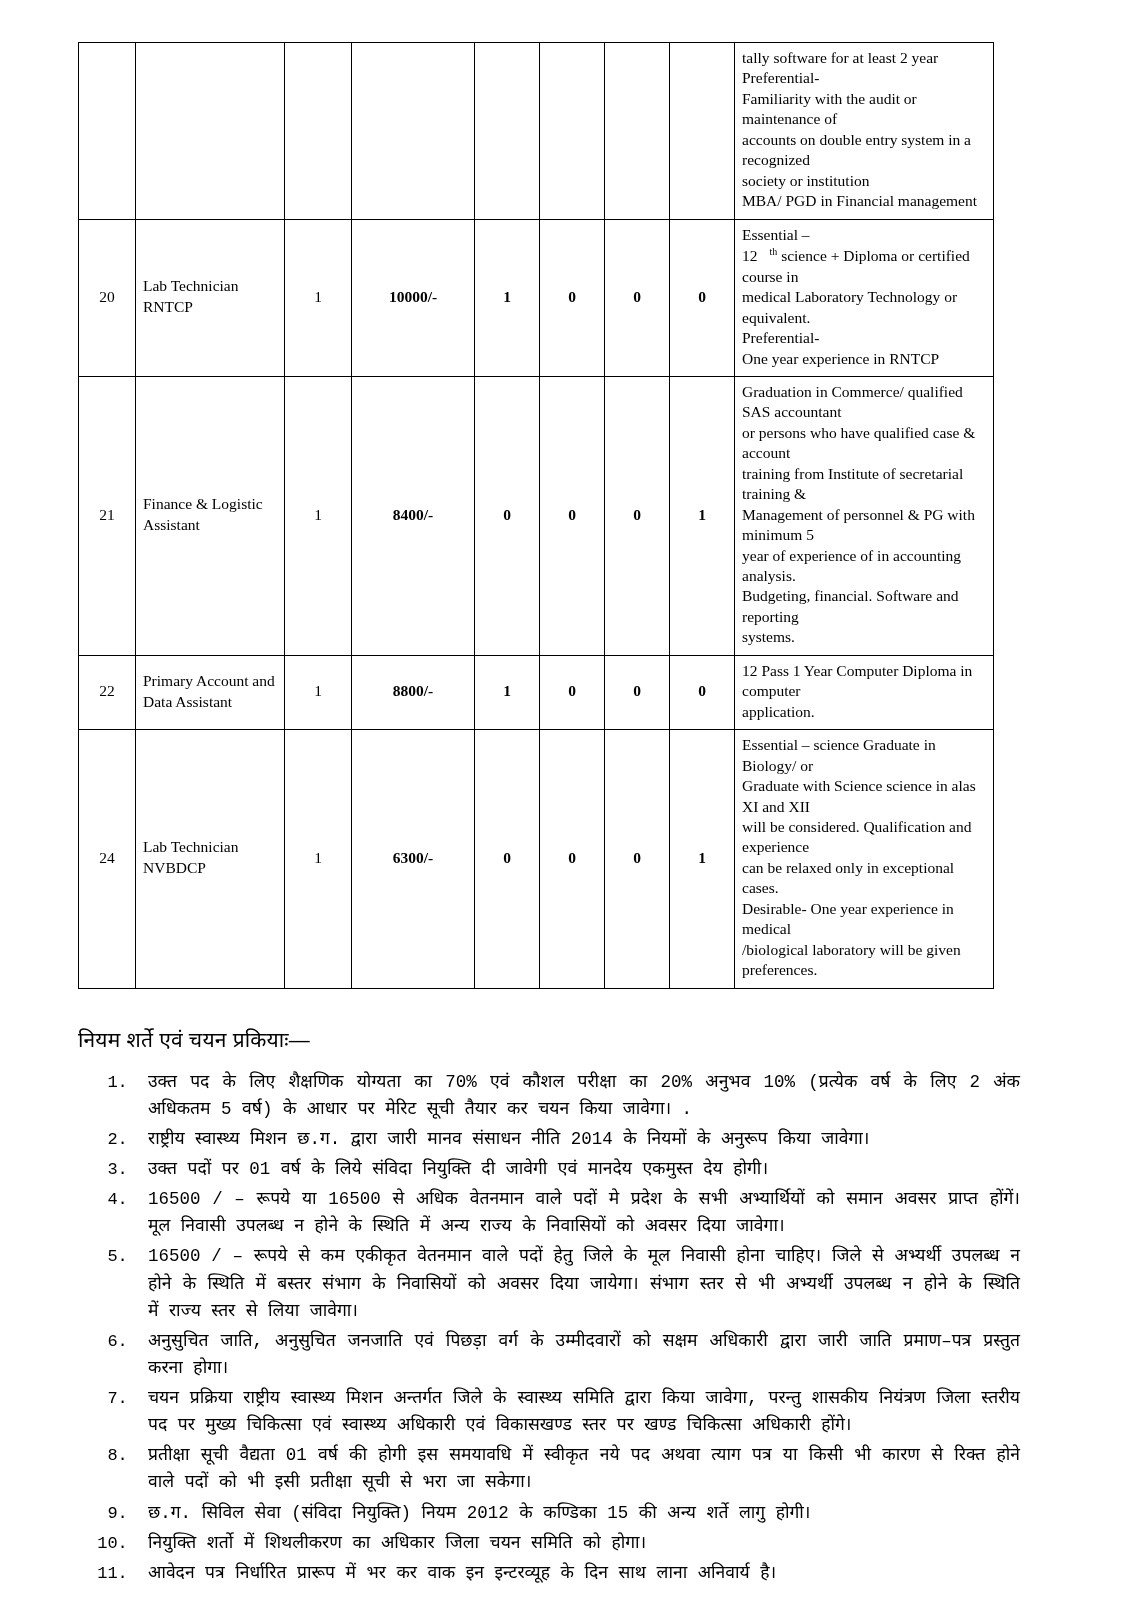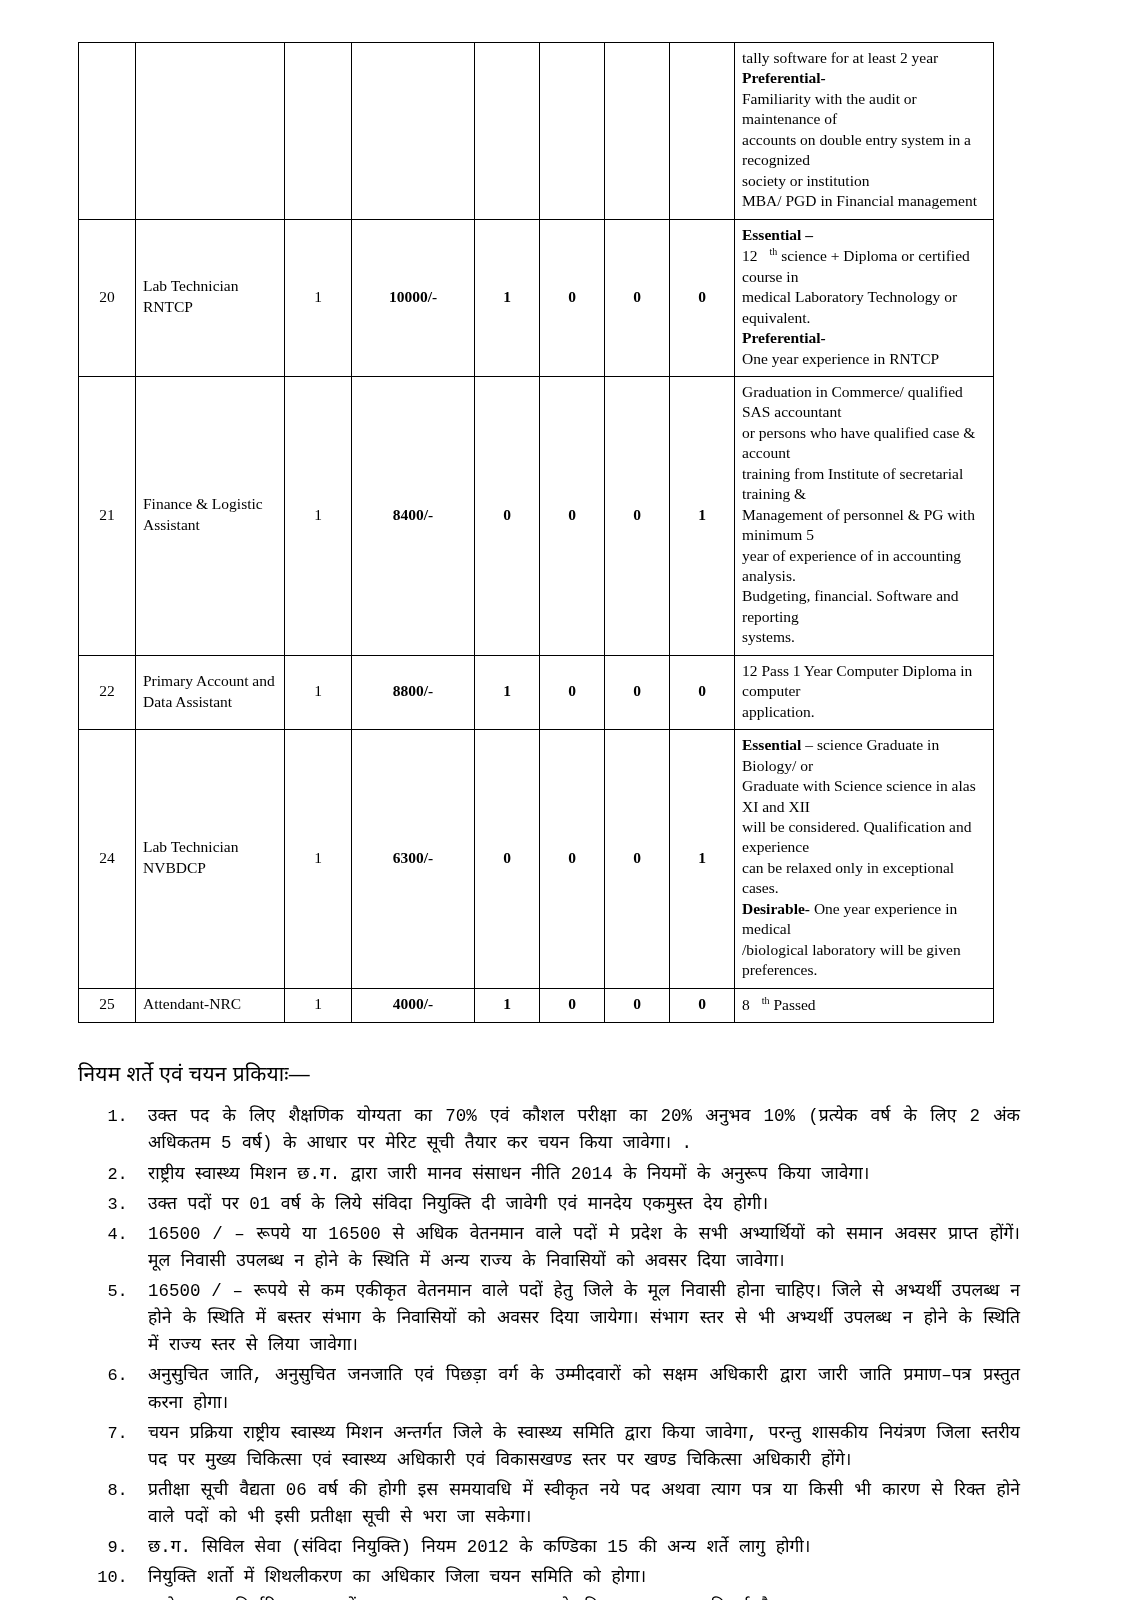--- a/index.html
+++ b/index.html
@@ -35,21 +35,21 @@
     font-size: 15.5px;
     line-height: 1.32;
   }
   td.c-sn      { width: 42px;  text-align: center; }
   td.c-post    { width: 134px; text-align: left; }
   td.c-num     { width: 52px;  text-align: center; }
   td.c-pay     { width: 108px; text-align: center; font-weight: bold; font-size: 16px; }
   td.c-q       { width: 50px;  text-align: center; font-weight: bold; }
   td.c-qual    { text-align: left; vertical-align: top; padding-top: 6px; }
   td.c-qual.mid { vertical-align: middle; }
-  .bold { font-weight: bold; }
+  .bold { font-weight: normal; }
   .qline { display: block; }
   sup { font-size: 10px; vertical-align: super; padding-left: 12px; }
 
   .rules-head {
     margin: 36px 0 0 78px;
     font-family: "Liberation Sans", sans-serif;
     font-weight: normal;
     font-size: 21px;
     letter-spacing: 0.2px;
   }
@@ -157,46 +157,33 @@
             <td class="c-qual">
               <span class="qline"><span class="bold">Essential</span> – science Graduate in Biology/ or</span>
               <span class="qline">Graduate with Science science in alas XI and XII</span>
               <span class="qline">will be considered. Qualification and experience</span>
               <span class="qline">can be relaxed only in exceptional cases.</span>
               <span class="qline"><span class="bold">Desirable-</span> One year experience in medical</span>
               <span class="qline">/biological laboratory will be given</span>
               <span class="qline">preferences.</span>
             </td>
           </tr>
-          <tr>
-            <td class="c-sn">25</td>
-            <td class="c-post">Attendant-NRC</td>
-            <td class="c-num">1</td>
-            <td class="c-pay">4000/-</td>
-            <td class="c-q">1</td>
-            <td class="c-q">0</td>
-            <td class="c-q">0</td>
-            <td class="c-q">0</td>
-            <td class="c-qual">
-              <span class="qline">8<sup>th</sup> Passed</span>
-            </td>
-          </tr>
         </tbody>
     </table>
   </div>
 
   <div class="rules-head">नियम शर्ते एवं चयन प्रकियाः—</div>
 
   <ol class="rules" id="rules-list">
       <li>उक्त पद के लिए शैक्षणिक योग्यता का 70%  एवं कौशल परीक्षा का 20%  अनुभव 10% (प्रत्येक वर्ष के लिए 2 अंक अधिकतम 5 वर्ष) के आधार पर मेरिट सूची तैयार कर चयन किया जावेगा। .</li>
       <li>राष्ट्रीय स्वास्थ्य मिशन छ.ग. द्वारा जारी मानव संसाधन नीति 2014 के नियमों के अनुरूप किया जावेगा।</li>
       <li>उक्त पदों पर 01 वर्ष के लिये संविदा नियुक्ति दी जावेगी एवं मानदेय एकमुस्त देय होगी।</li>
       <li>16500 / – रूपये या 16500 से अधिक वेतनमान वाले पदों मे प्रदेश के सभी अभ्यार्थियों को समान अवसर प्राप्त होंगें। मूल निवासी उपलब्ध न होने के स्थिति में अन्य राज्य के निवासियों को अवसर दिया जावेगा।</li>
       <li>16500 / – रूपये से कम एकीकृत वेतनमान वाले पदों हेतु जिले के मूल निवासी होना चाहिए। जिले से अभ्यर्थी उपलब्ध न होने के स्थिति में बस्तर संभाग के निवासियों को अवसर दिया जायेगा। संभाग स्तर से भी अभ्यर्थी उपलब्ध न होने के स्थिति में राज्य स्तर से लिया जावेगा।</li>
       <li>अनुसुचित जाति, अनुसुचित जनजाति एवं पिछड़ा वर्ग के उम्मीदवारों को सक्षम अधिकारी द्वारा जारी जाति प्रमाण–पत्र प्रस्तुत करना होगा।</li>
       <li>चयन प्रक्रिया राष्ट्रीय स्वास्थ्य मिशन अन्तर्गत जिले के स्वास्थ्य समिति द्वारा किया जावेगा, परन्तु शासकीय नियंत्रण जिला स्तरीय पद पर मुख्य चिकित्सा एवं स्वास्थ्य अधिकारी एवं विकासखण्ड स्तर पर खण्ड चिकित्सा अधिकारी होंगे।</li>
-      <li>प्रतीक्षा सूची वैद्यता 06 वर्ष की होगी इस समयावधि में स्वीकृत नये पद अथवा त्याग पत्र या किसी भी कारण से रिक्त होने वाले पदों को भी इसी प्रतीक्षा सूची से भरा जा सकेगा।</li>
+      <li>प्रतीक्षा सूची वैद्यता 01 वर्ष की होगी इस समयावधि में स्वीकृत नये पद अथवा त्याग पत्र या किसी भी कारण से रिक्त होने वाले पदों को भी इसी प्रतीक्षा सूची से भरा जा सकेगा।</li>
       <li>छ.ग. सिविल सेवा (संविदा नियुक्ति) नियम 2012 के कण्डिका 15 की अन्य शर्ते लागु होगी।</li>
       <li>नियुक्ति शर्तो में शिथलीकरण का अधिकार जिला चयन समिति को होगा।</li>
       <li>आवेदन पत्र निर्धारित प्रारूप में भर कर वाक इन इन्टरव्यूह के दिन साथ लाना अनिवार्य है।</li>
     </ol>
 
 </div>
 
 </body></html>

